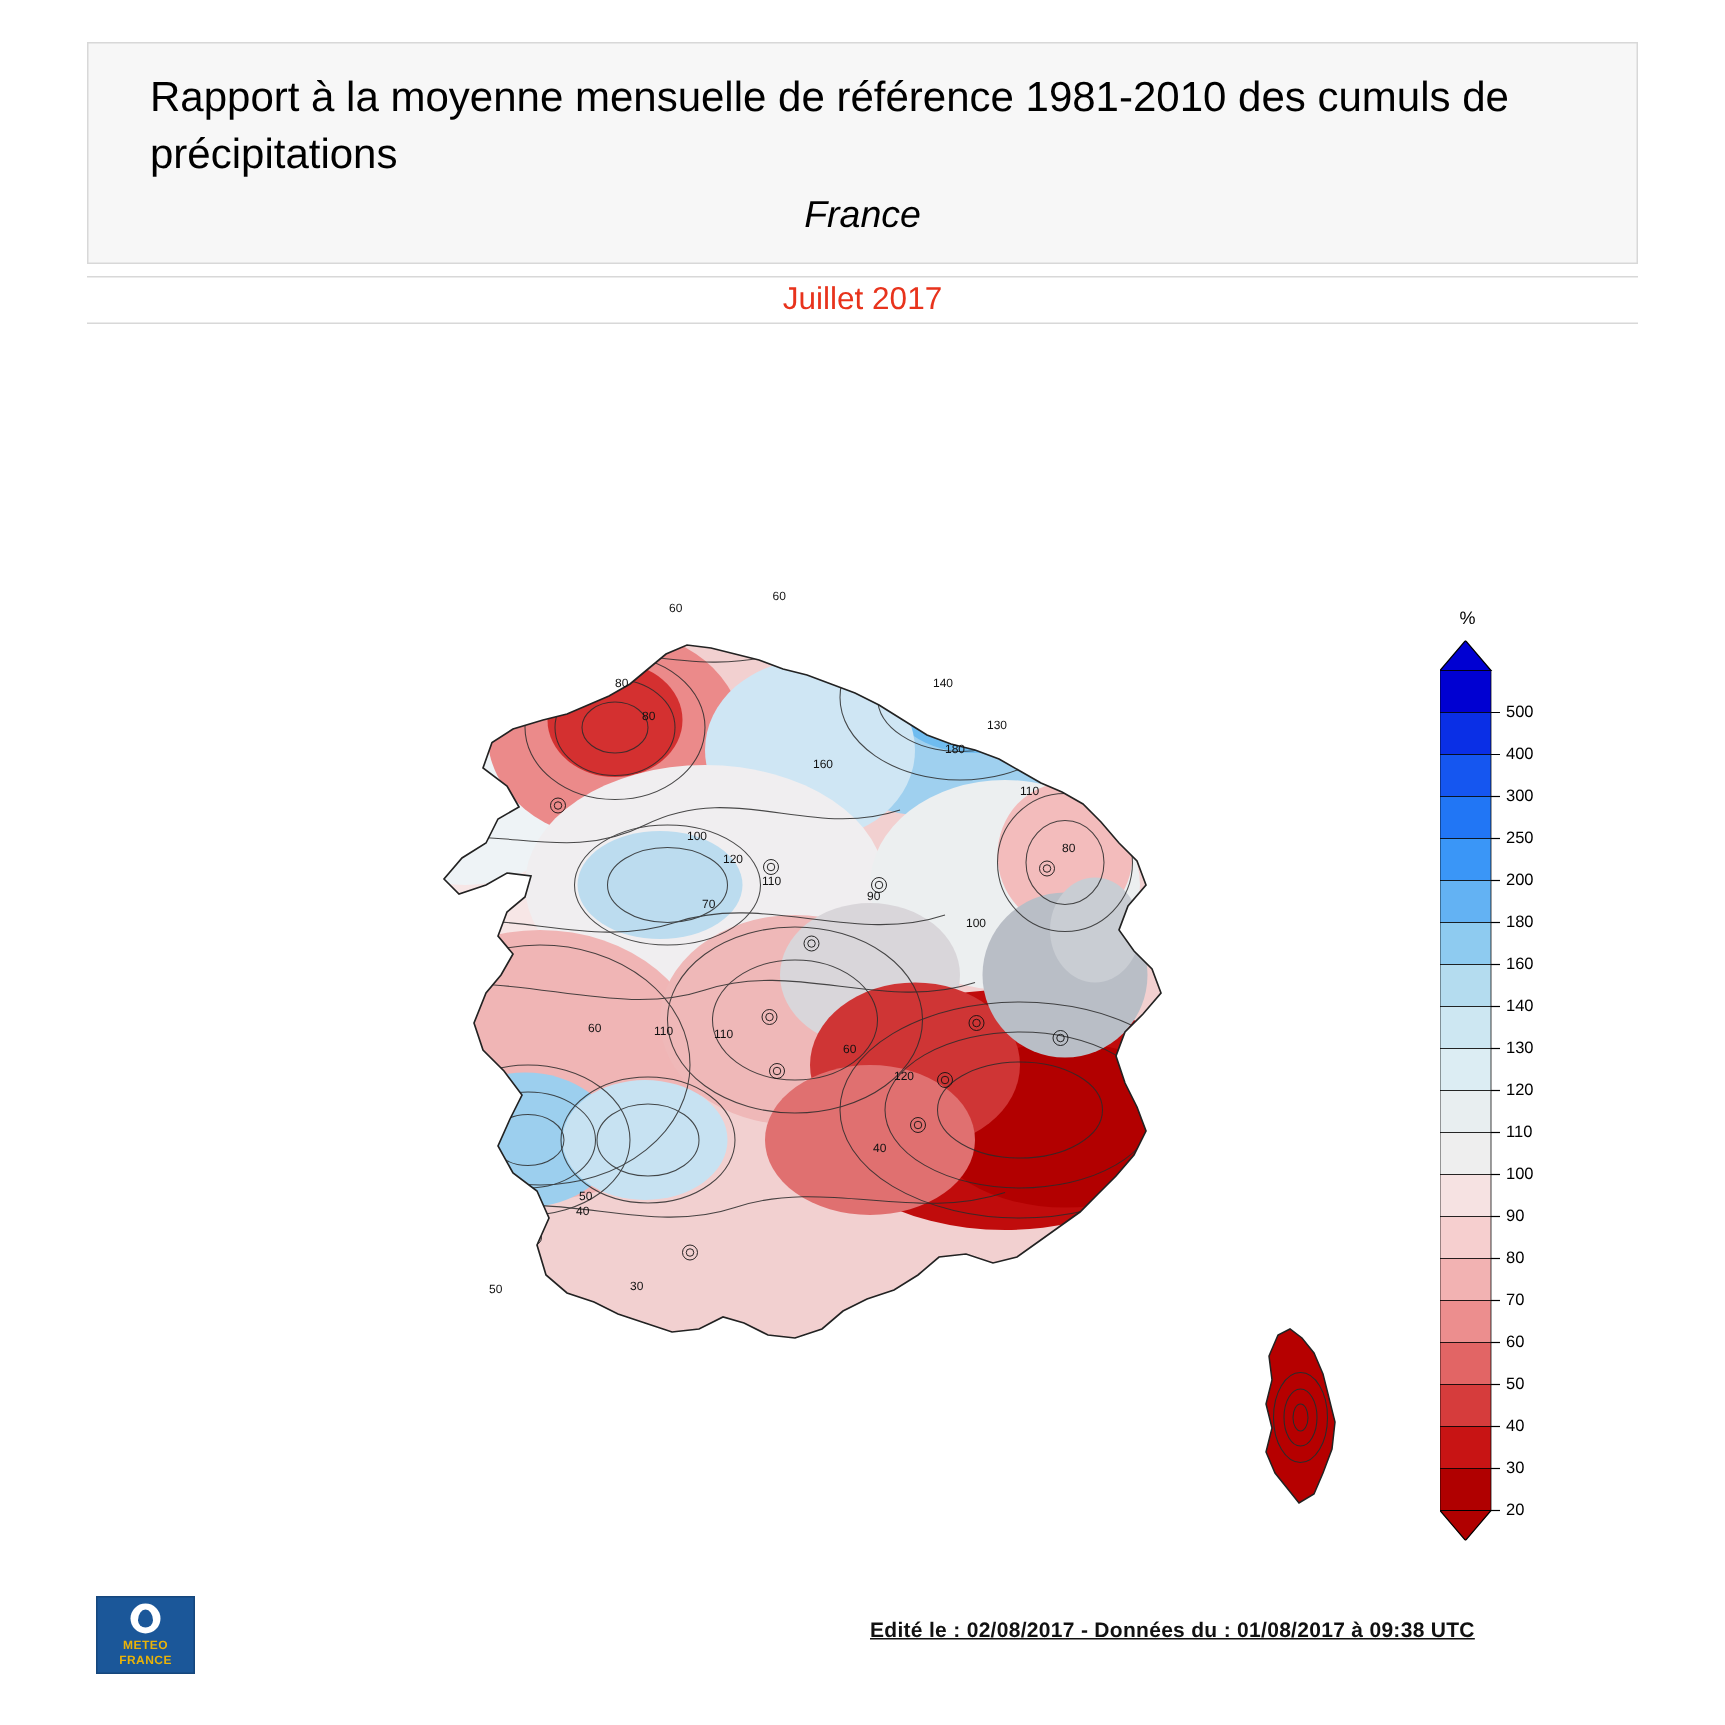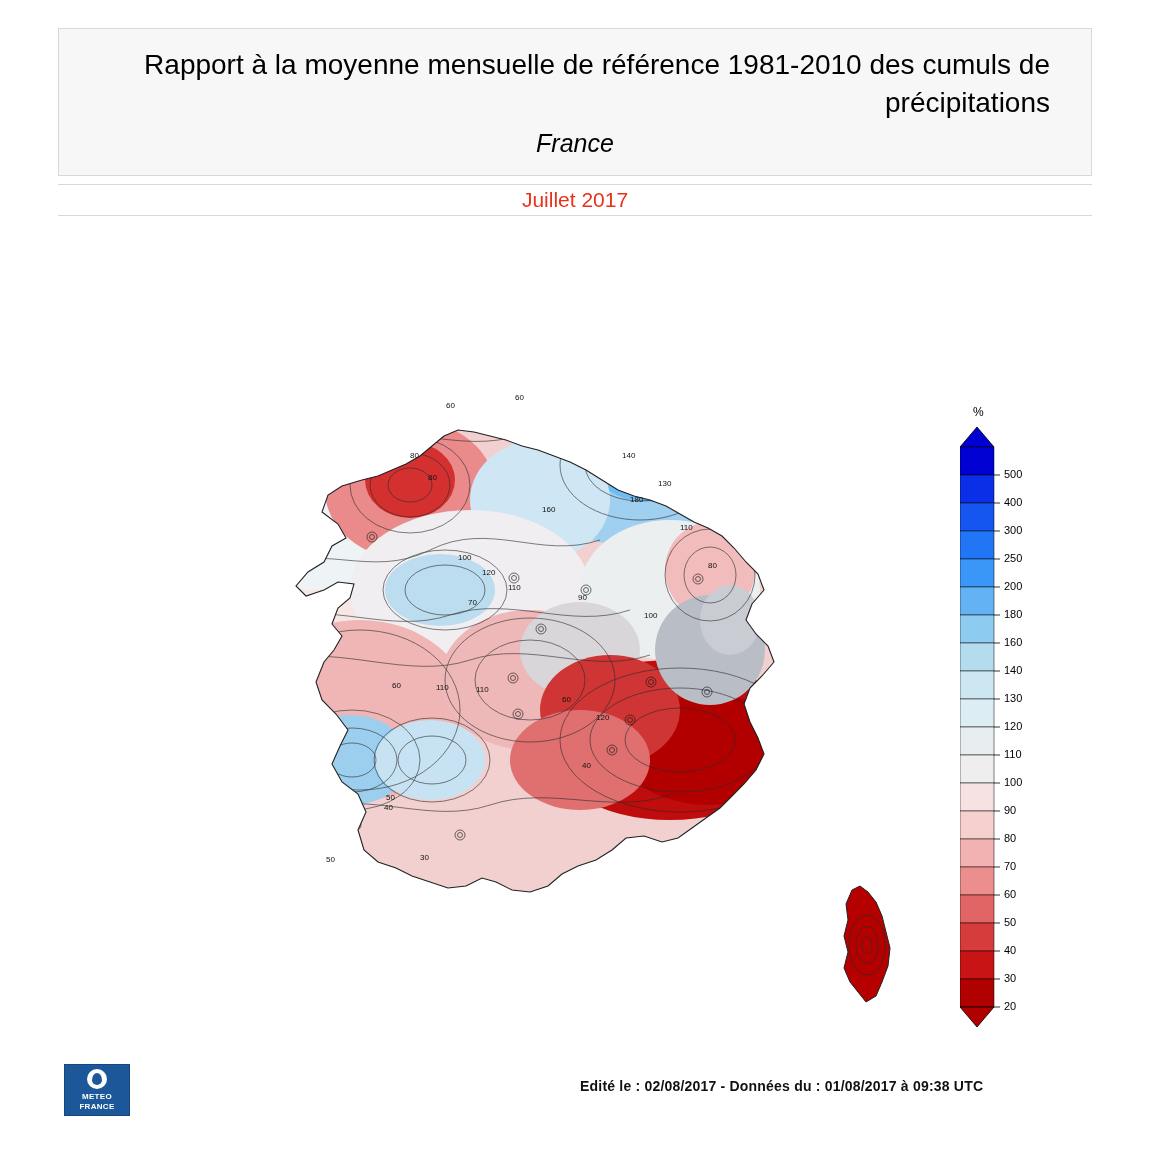--- a/index.html
+++ b/index.html
@@ -26,21 +26,21 @@
     border: 1px solid #d8d8d8;
     box-sizing: border-box;
     display: flex;
     flex-direction: column;
     align-items: center;
     justify-content: center;
   }
   .title-main {
     font-size: 28px;
     color: #000;
-    text-align: right;
+    text-align: left;
     line-height: 1.35;
     width: 950px;
   }
   .title-sub {
     font-size: 25px;
     font-style: italic;
     color: #000;
     text-align: center;
     margin-top: 8px;
   }
@@ -92,35 +92,36 @@
 
   
   .footer-note {
     position: absolute;
     left: 580px;
     top: 1078px;
     font-size: 14px;
     font-weight: bold;
     color: #111;
     letter-spacing: 0.2px;
+    text-decoration: underline;
   }
   .logo-box {
     position: absolute;
     left: 64px;
     top: 1064px;
     width: 66px;
     height: 52px;
     background: #1b5799;
     border: 1px solid #15467c;
     box-sizing: border-box;
     display: flex;
     flex-direction: column;
     align-items: center;
     justify-content: center;
-    color: #ffffff;
+    color: #eab308;
   }
   .logo-mark {
     width: 20px;
     height: 20px;
     border-radius: 50%;
     background: #ffffff;
     position: relative;
     margin-bottom: 3px;
   }
   .logo-mark::after {

